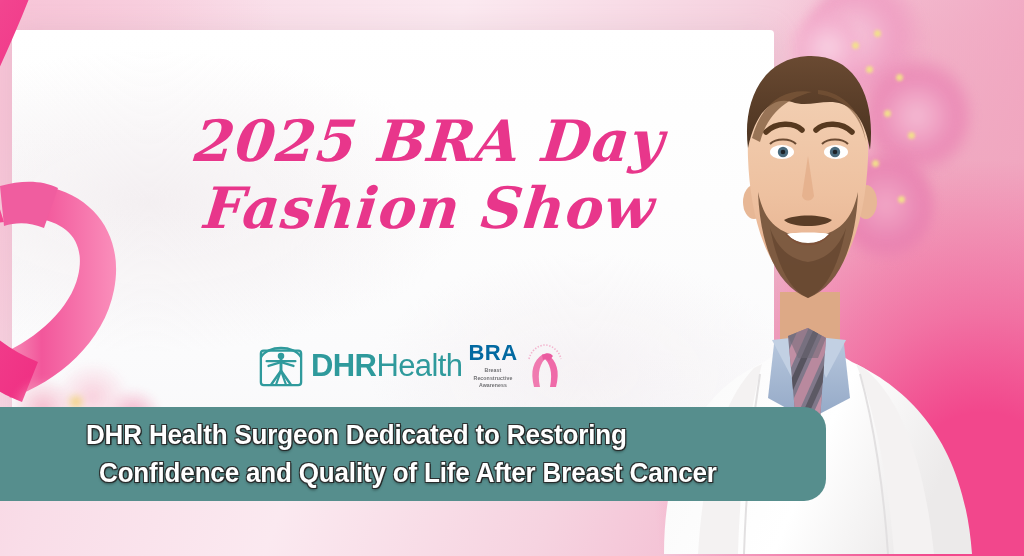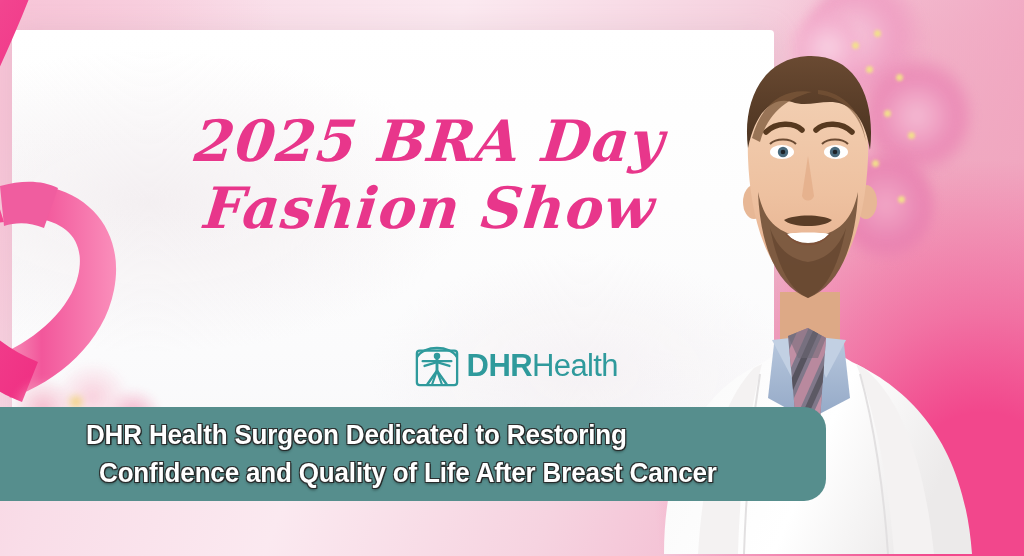--- a/index.html
+++ b/index.html
@@ -84,35 +84,35 @@
     line-height:1;
     text-shadow:0 1px 0 rgba(255,255,255,0.4);
     transform:skewX(-6deg);
   }
   .script-line.l1{font-size:57px;}
   .script-line.l2{font-size:57px;margin-top:10px;}
 
   
   .logo-row{
     position:absolute;left:258px;top:342px;width:360px;height:64px;
-    display:flex;align-items:flex-end;gap:24px;flex-direction:column;
+    display:flex;align-items:flex-start;
   }
   .dhr-logo{display:flex;align-items:center;gap:7px;}
   .dhr-mark{width:46px;height:46px;flex:0 0 auto;}
   .dhr-word{
     font-family:"Liberation Sans", sans-serif;
     font-size:31px;line-height:1;color:#2f9a9c;white-space:nowrap;
     letter-spacing:-0.6px;
   }
   .dhr-word .b{font-weight:700;}
   .dhr-word .t{font-weight:400;}
 
   .bra-logo{display:flex;align-items:center;gap:5px;margin-left:6px;}
   .bra-text{display:flex;flex-direction:column;align-items:center;line-height:1;}
-  .bra-title{font-weight:700;font-size:22px;color:#c2410c;letter-spacing:.5px;margin-top:16px;}
+  .bra-title{font-weight:700;font-size:22px;color:#0369a1;letter-spacing:.5px;}
   .bra-sub{font-size:5.2px;color:#6f6f72;text-align:center;margin-top:3px;line-height:1.45;
            font-weight:600;letter-spacing:.1px;}
   .bra-mark{width:44px;height:46px;flex:0 0 auto;}
 
   
   .subject{position:absolute;left:612px;top:6px;width:412px;height:550px;pointer-events:none;}
 
   
   .caption-bar{
     position:absolute;left:-26px;top:407px;width:852px;height:94px;

